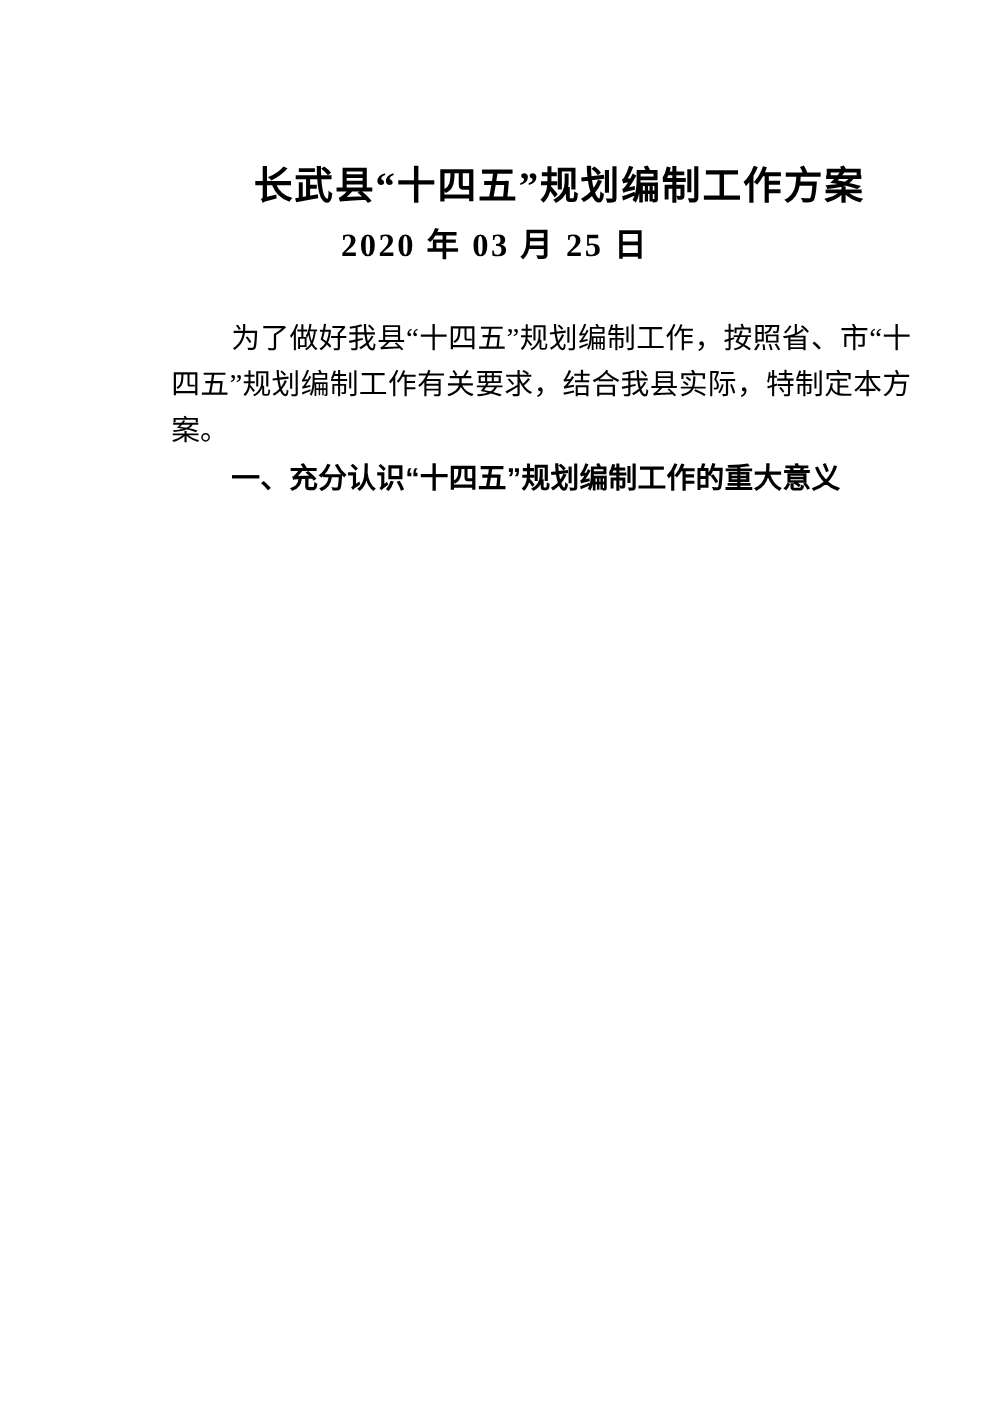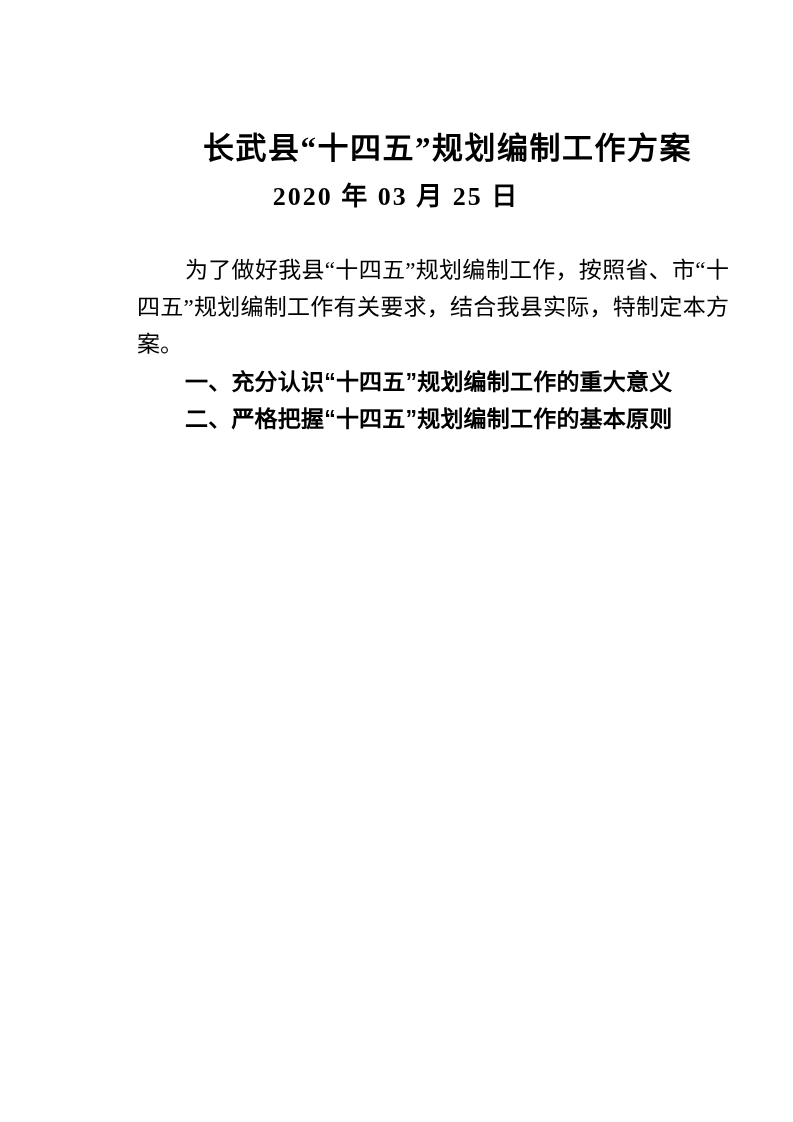--- a/index.html
+++ b/index.html
@@ -122,17 +122,16 @@
       <h1 class="doc-title">长武县“十四五”规划编制工作方案</h1>
     </div>
 
     <div class="doc-date-wrap">
       <div class="doc-date">2020 年 03 月 25 日</div>
     </div>
 
     <div class="body-flow" id="body-flow">
         <p class="para">为了做好我县“十四五”规划编制工作，按照省、市“十四五”规划编制工作有关要求，结合我县实际，特制定本方案。</p>
         <h2 class="heading">一、充分认识“十四五”规划编制工作的重大意义</h2>
-        <h2 class="heading">二、严格把握“十四五”规划编制工作的基本原则</h2>
       </div>
 
   </div>
 </div>
 
 </body></html>

